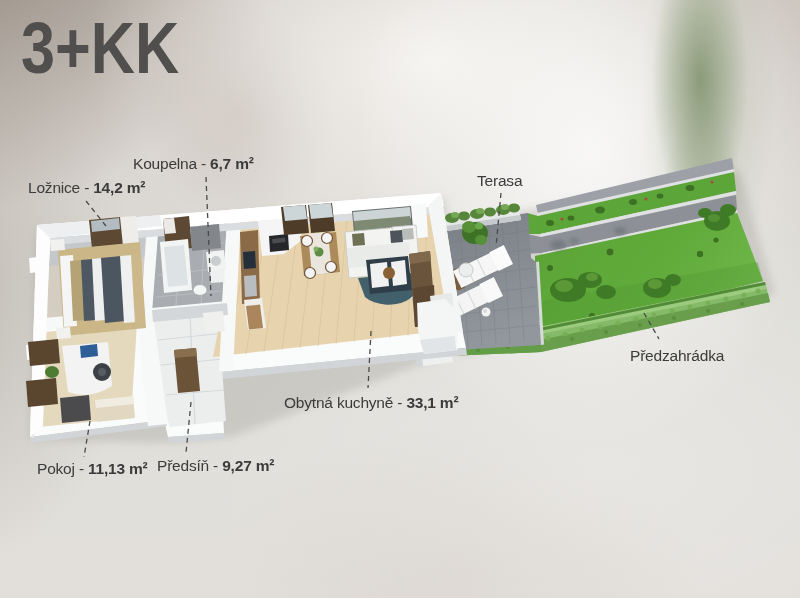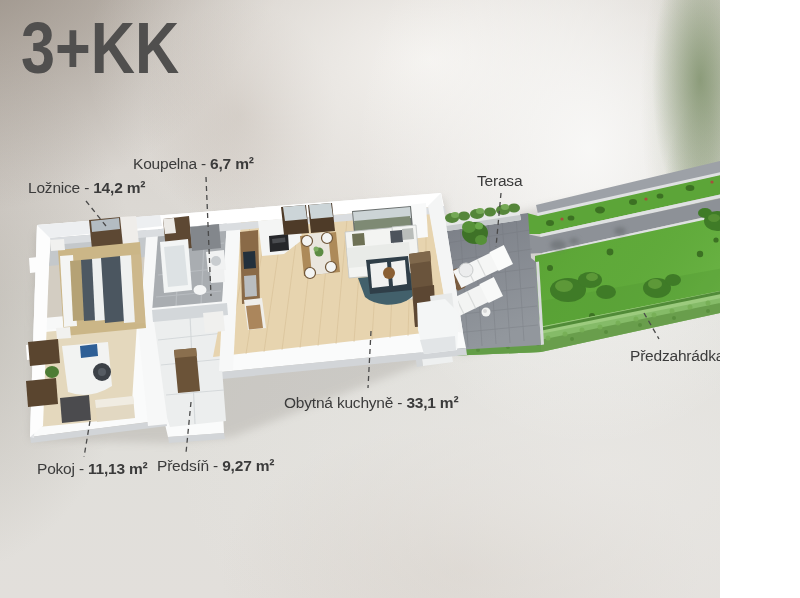--- a/index.html
+++ b/index.html
@@ -1,16 +1,16 @@
 <!DOCTYPE html>
 <html><head>
 <meta charset="utf-8">
 <style>
   html,body{margin:0;padding:0;}
-  #stage{position:relative;width:720px;height:598px;overflow:hidden;
+  #stage{position:relative;width:800px;height:598px;overflow:hidden;
     font-family:"Liberation Sans",sans-serif;
     background:#fef9c3;}
   .bg{position:absolute;inset:0;}
 </style>
 </head>
 <body>
 <div id="stage">
 
   <div class="bg" style="background:
     radial-gradient(64px 180px at 700px 80px, rgba(118,138,98,0.75), rgba(118,138,98,0) 75%),

